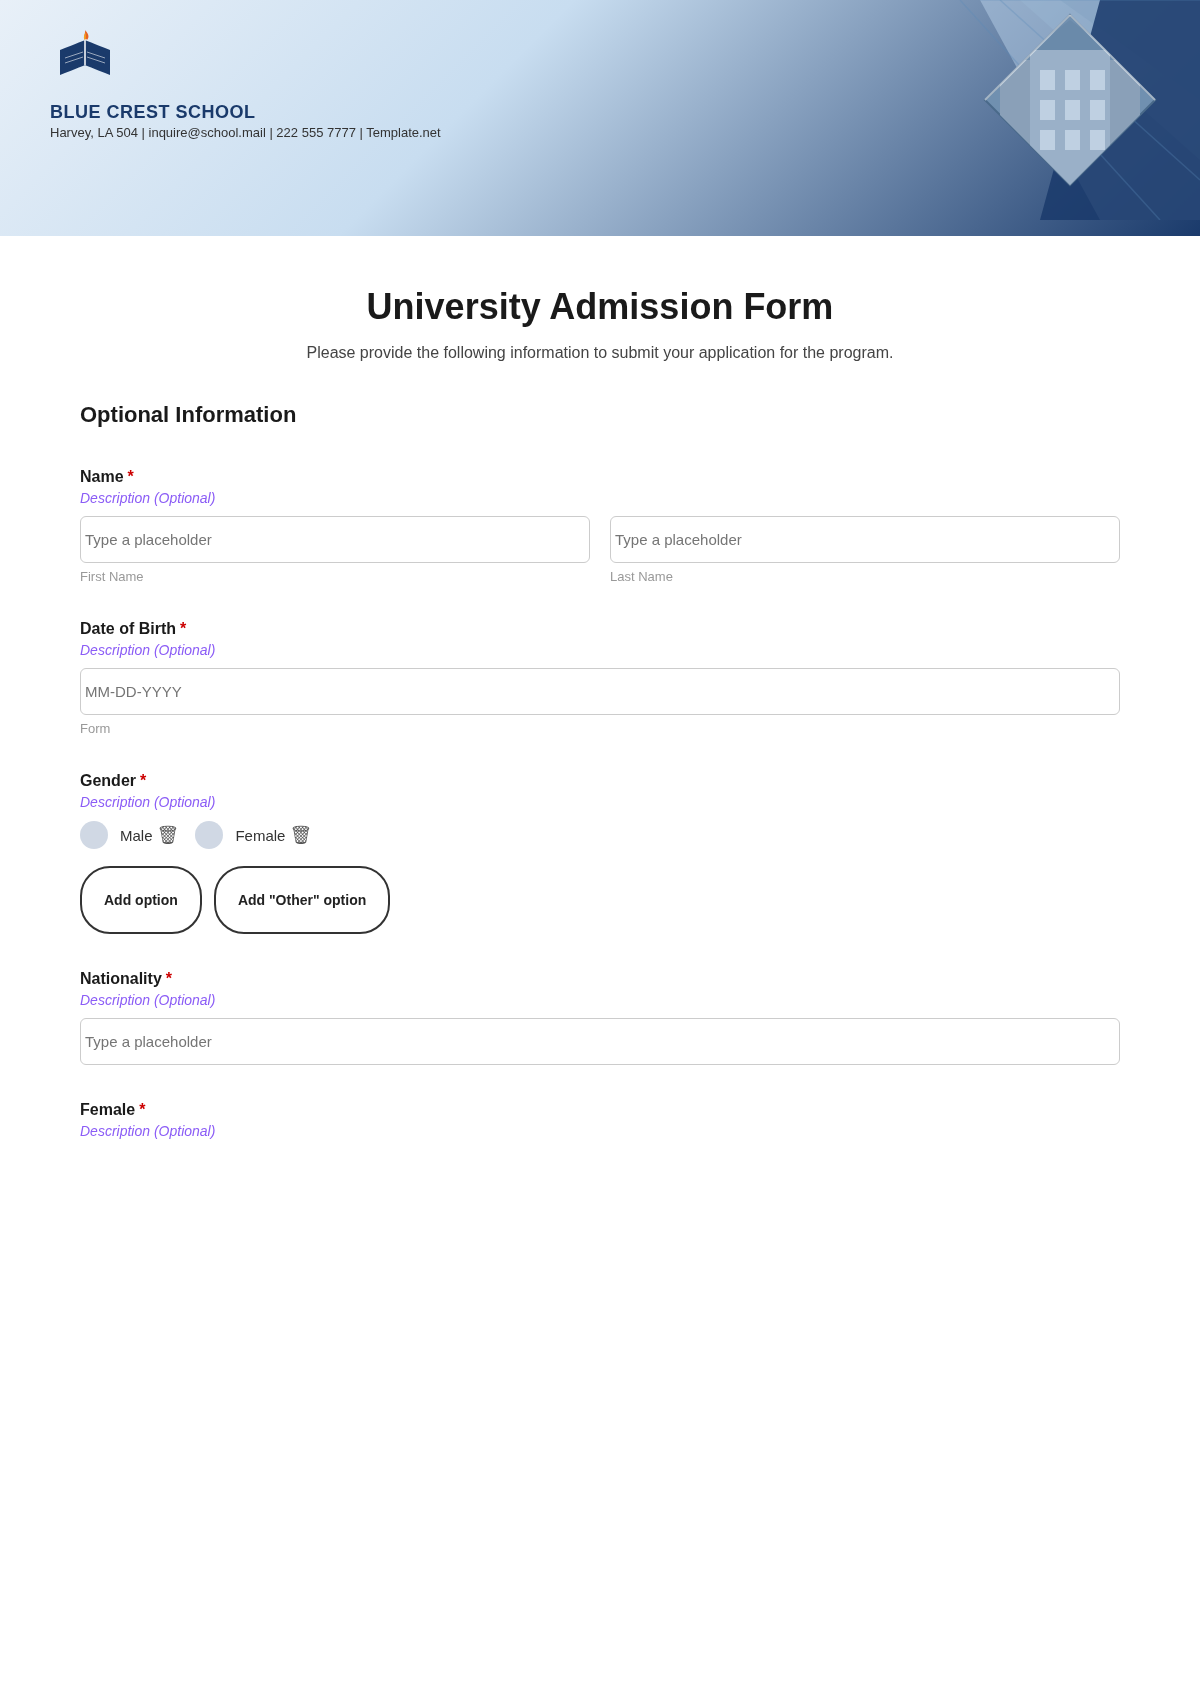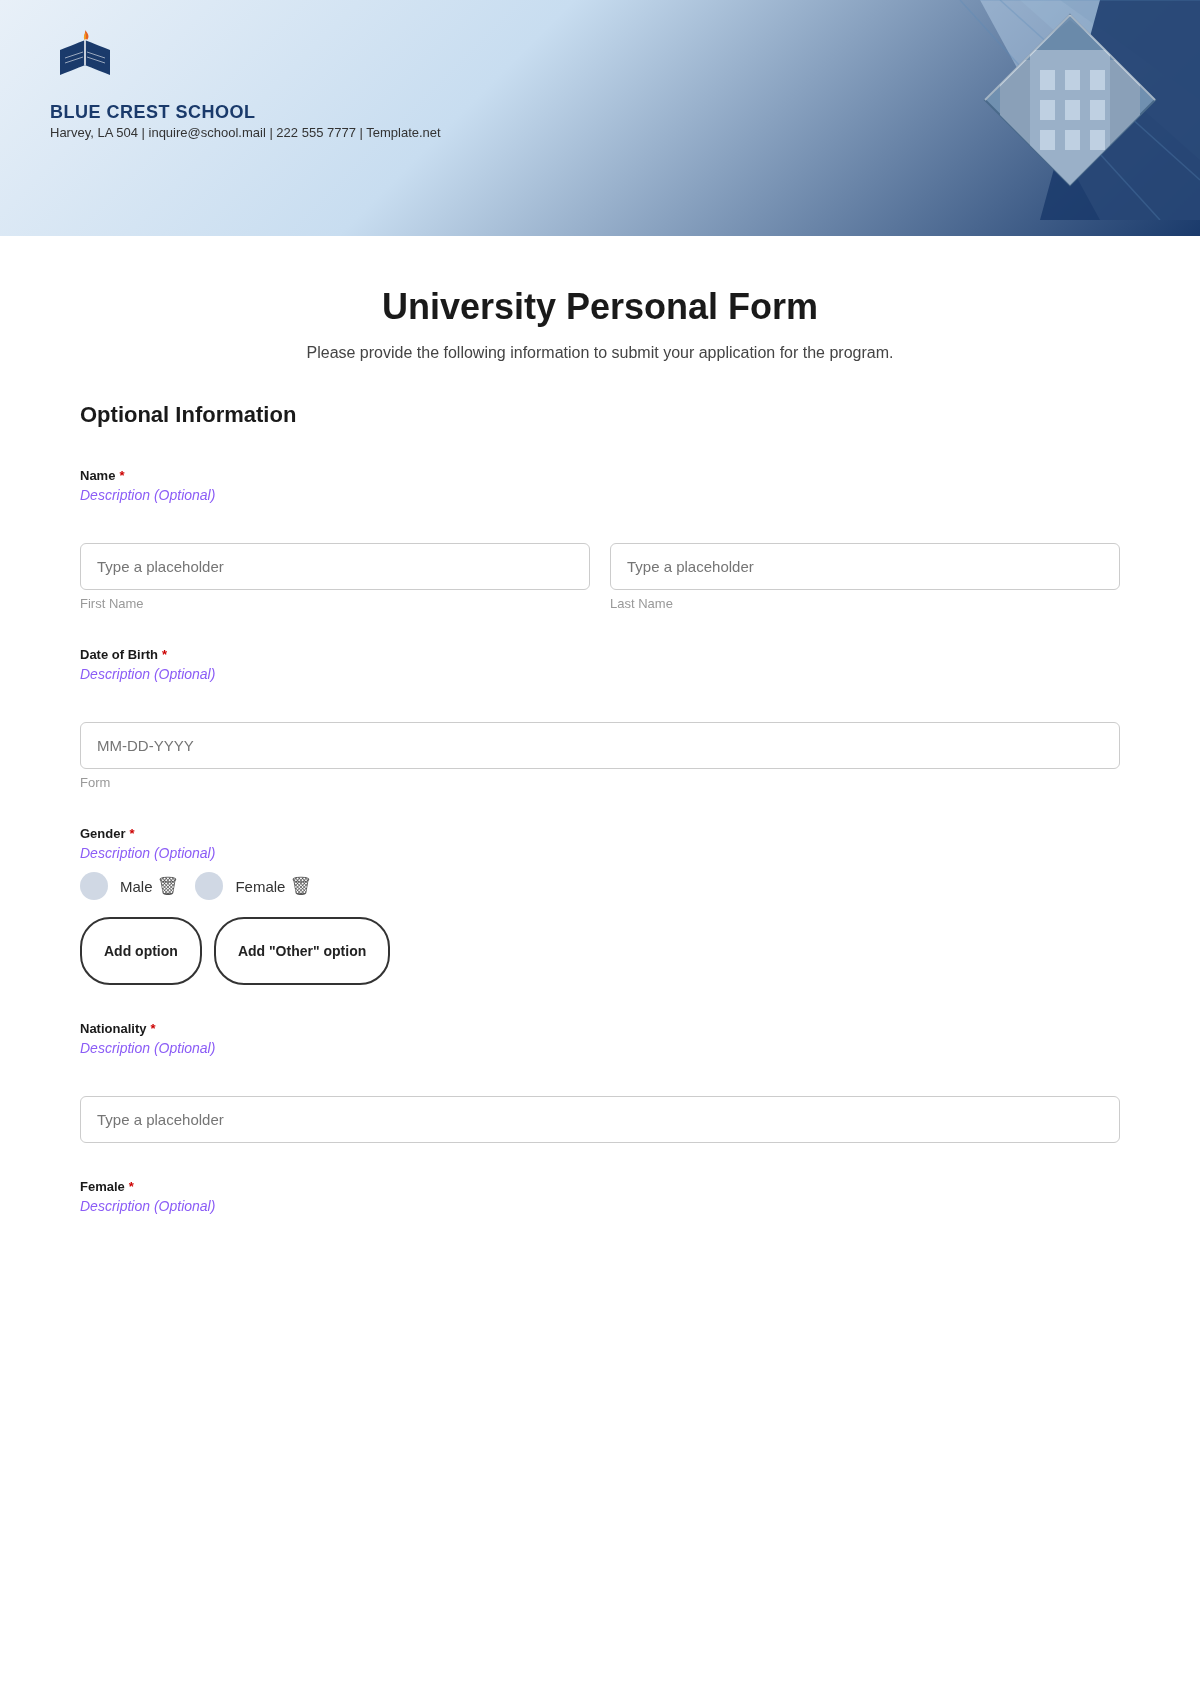--- a/index.html
+++ b/index.html
@@ -69,21 +69,21 @@
       color: #1a1a1a;
       margin-bottom: 30px;
       padding-bottom: 10px;
     }
 
     .field-group {
       margin-bottom: 36px;
     }
 
     .field-label {
-      font-size: 13px;
+      font-size: 16px;
       font-weight: 700;
       color: #1a1a1a;
       margin-bottom: 4px;
       display: flex;
       align-items: center;
       gap: 4px;
     }
     .required-star {
       color: #cc0000;
       font-weight: 700;
@@ -105,26 +105,25 @@
     .input-sublabel {
       font-size: 13px;
       color: #999;
       margin-top: 6px;
     }
 
     .text-input {
       width: 100%;
       border: 1.5px solid #ccc;
       border-radius: 6px;
-      padding: 14px 16px;
+      padding: 14px 4px;
       font-size: 15px;
       color: #555;
       background: #fff;
       outline: none;
-      margin-top: 30px;
     }
     .text-input.full-width {
       width: 100%;
     }
 
     
     .radio-options {
       display: flex;
       gap: 12px;
       margin-bottom: 16px;
@@ -255,21 +254,21 @@
       <path d="M35,10 C33,6 36,2 35,0 C38,3 40,7 37,10 C36,8 35,9 35,10Z" fill="#e86020"></path>
       <path d="M35,10 C37,7 35,4 36,2 C34,5 33,8 35,10Z" fill="#f0a020"></path>
     </svg>
     <div class="school-name">BLUE CREST SCHOOL</div>
     <div class="school-info">Harvey, LA 504 | inquire@school.mail | 222 555 7777 | Template.net</div>
   </div>
 </div>
 
 <div class="main-content">
 
-  <h1 class="form-title">University Personal Form</h1>
+  <h1 class="form-title">University Admission Form</h1>
   <p class="form-subtitle">Please provide the following information to submit your application for the program.</p>
 
   <h2 class="section-title">Optional Information</h2>
 
   <div class="field-group">
     <div class="field-label">
       <span>Name</span>
       <span class="required-star">*</span>
     </div>
     <div class="field-description">Description (Optional)</div>

